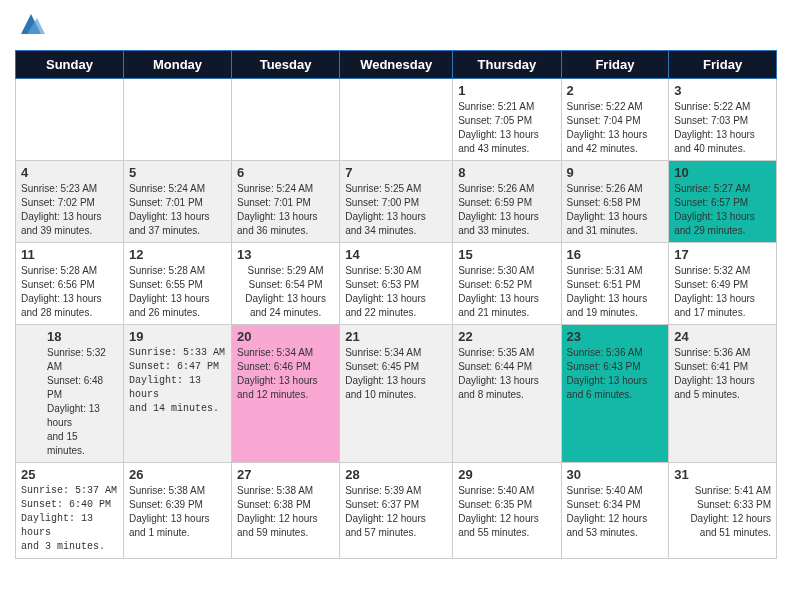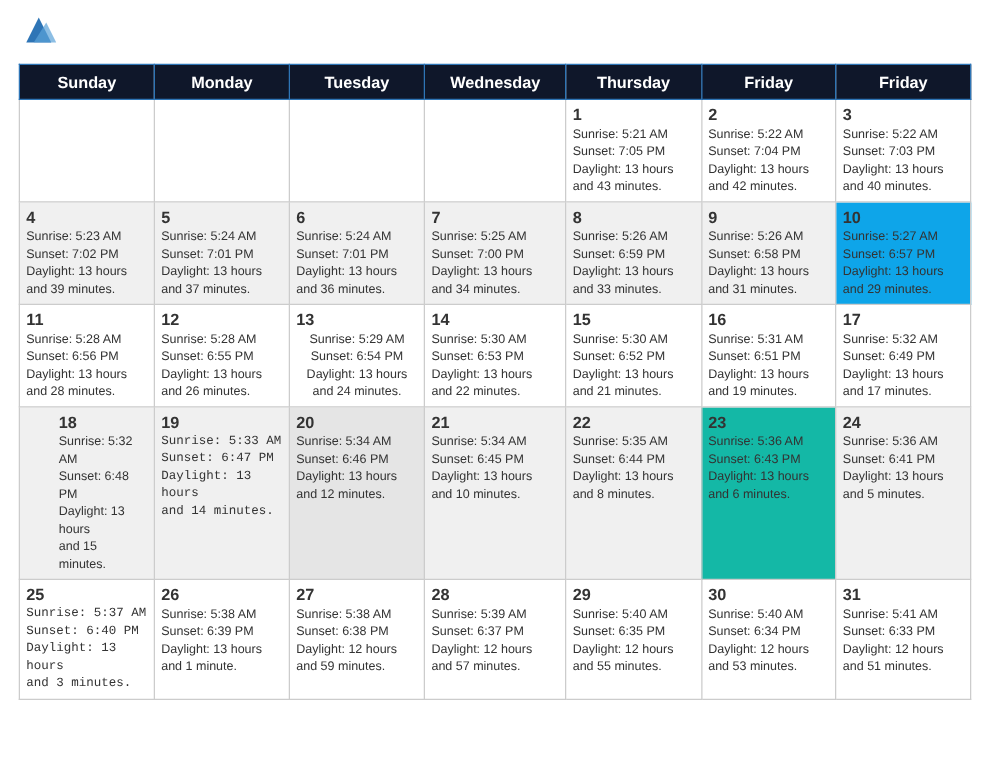--- a/index.html
+++ b/index.html
@@ -183,21 +183,21 @@
 Daylight: 13 hours
 and 33 minutes.</div>
         </td>
         <td style="background: rgb(240, 240, 240);">
           <span class="day-num">9</span>
           <div class="day-info" style="white-space: pre-line;">Sunrise: 5:26 AM
 Sunset: 6:58 PM
 Daylight: 13 hours
 and 31 minutes.</div>
         </td>
-        <td style="background: #0ea5e9;">
+        <td style="background: #14b8a6;">
           <span class="day-num">10</span>
           <div class="day-info" style="white-space: pre-line;">Sunrise: 5:27 AM
 Sunset: 6:57 PM
 Daylight: 13 hours
 and 29 minutes.</div>
         </td>
       </tr>
       <tr>
         <td>
           <span class="day-num">11</span>
@@ -257,21 +257,21 @@
 Daylight: 13 hours
 and 15 minutes.</div>
         </td>
         <td style="background: rgb(240, 240, 240);">
           <span class="day-num">19</span>
           <div class="day-info" style="white-space: pre-line; font-family: Liberation Mono, monospace;">Sunrise: 5:33 AM
 Sunset: 6:47 PM
 Daylight: 13 hours
 and 14 minutes.</div>
         </td>
-        <td style="background: #e5e5e5;">
+        <td style="background: #f9a8d4;">
           <span class="day-num">20</span>
           <div class="day-info" style="white-space: pre-line;">Sunrise: 5:34 AM
 Sunset: 6:46 PM
 Daylight: 13 hours
 and 12 minutes.</div>
         </td>
         <td style="background: rgb(240, 240, 240);">
           <span class="day-num">21</span>
           <div class="day-info" style="white-space: pre-line;">Sunrise: 5:34 AM
 Sunset: 6:45 PM
@@ -338,20 +338,20 @@
         </td>
         <td>
           <span class="day-num">30</span>
           <div class="day-info" style="white-space: pre-line;">Sunrise: 5:40 AM
 Sunset: 6:34 PM
 Daylight: 12 hours
 and 53 minutes.</div>
         </td>
         <td>
           <span class="day-num">31</span>
-          <div class="day-info" style="white-space: pre-line;">Sunrise: 5:41 AM
+          <div class="day-info" style="white-space: pre-line; text-align: right;">Sunrise: 5:41 AM
 Sunset: 6:33 PM
 Daylight: 12 hours
 and 51 minutes.</div>
         </td>
       </tr>
     </tbody>
 </table>
 
 </body></html>

